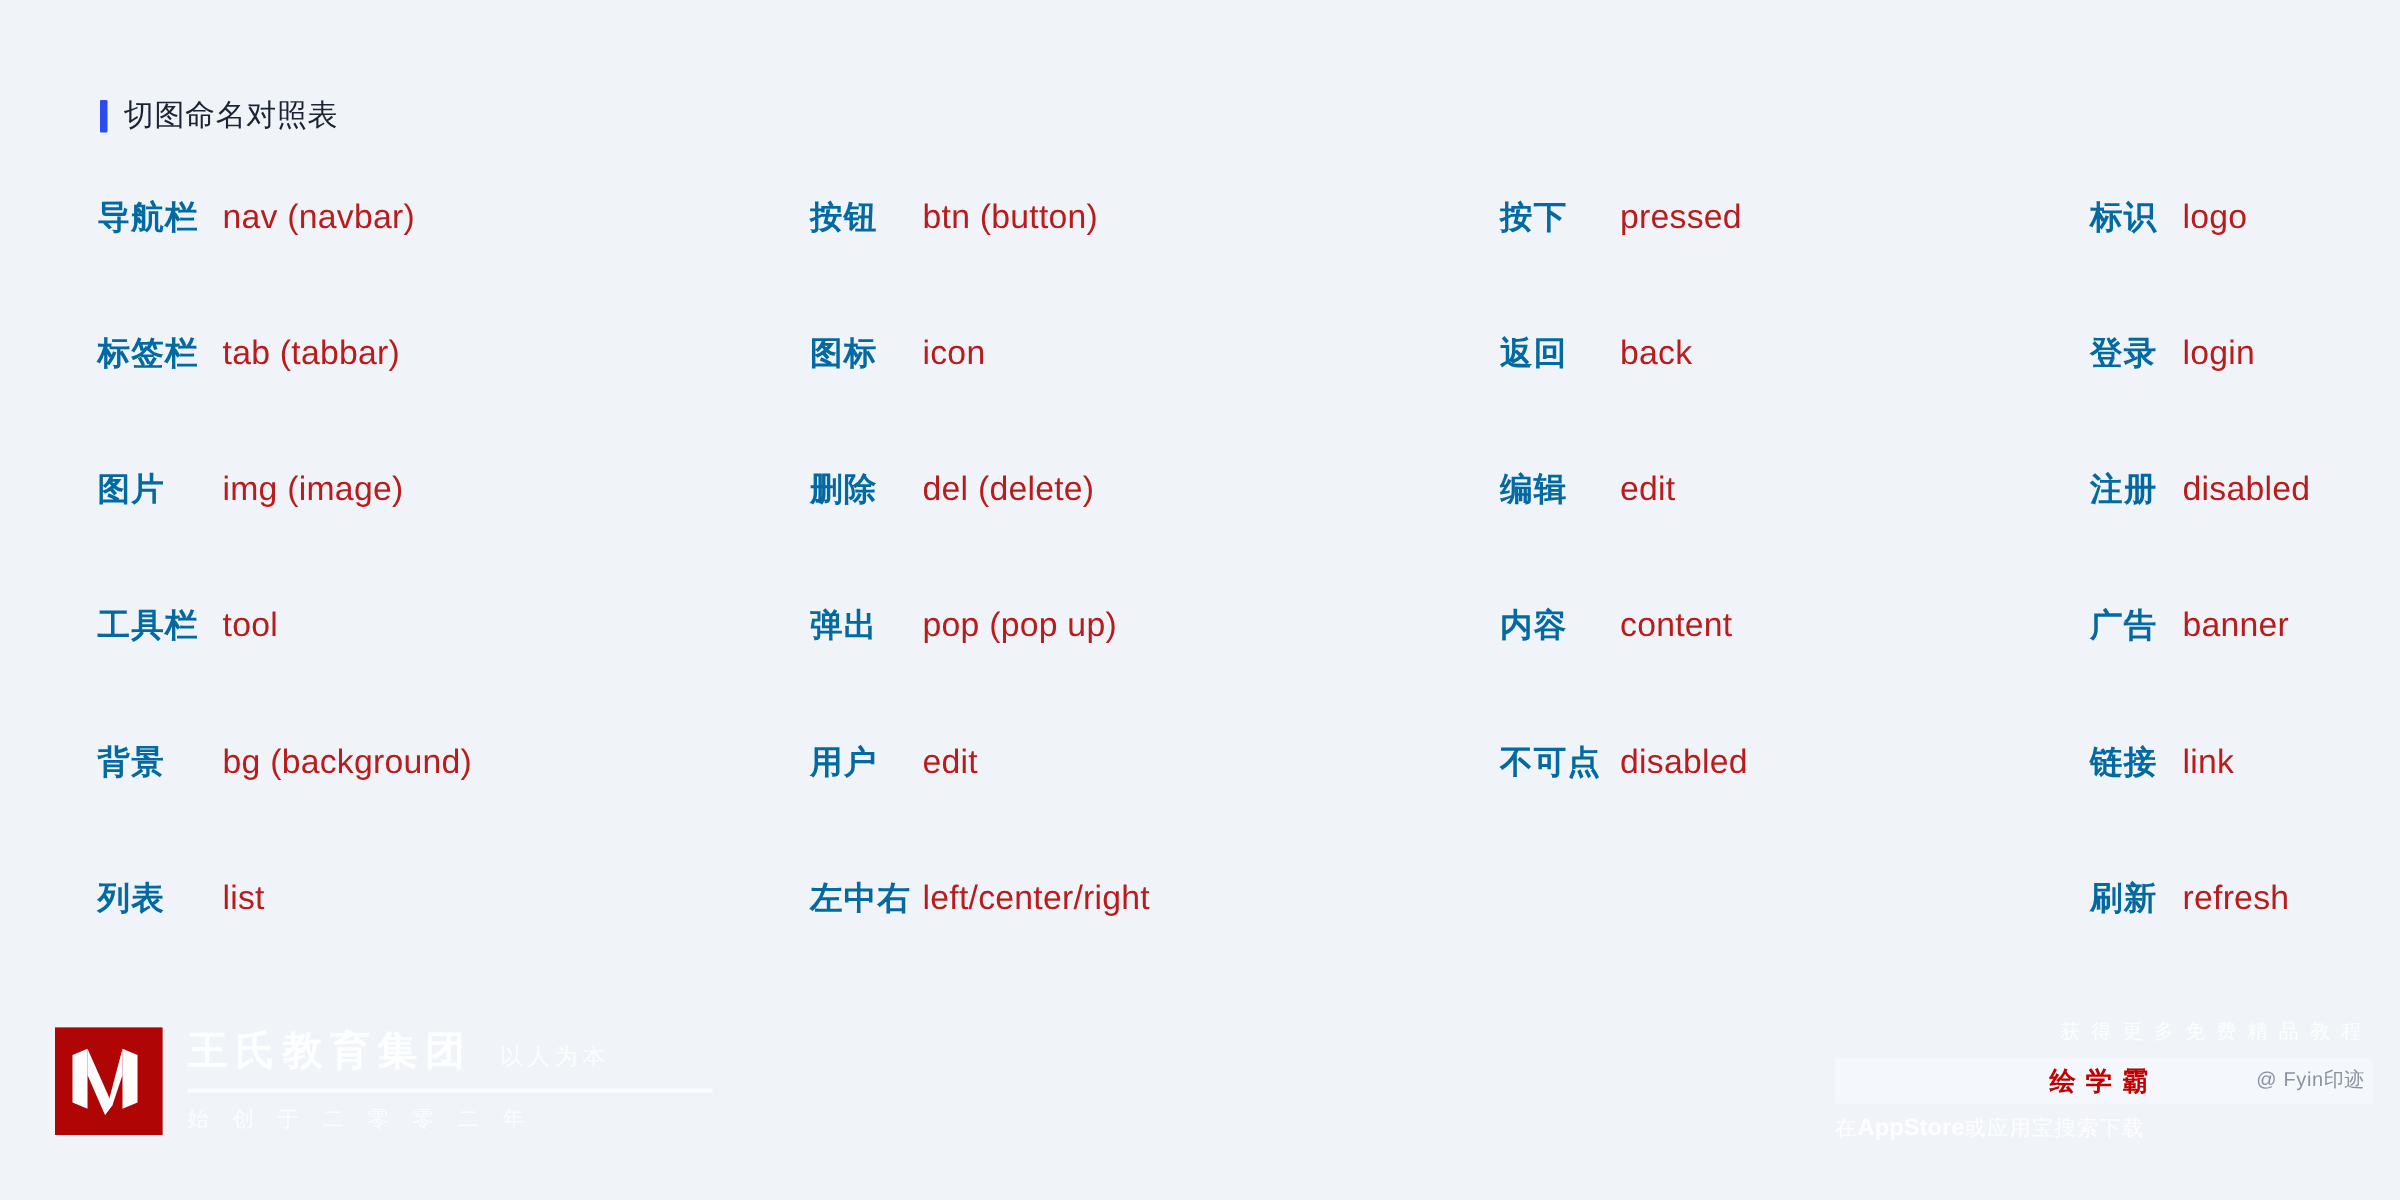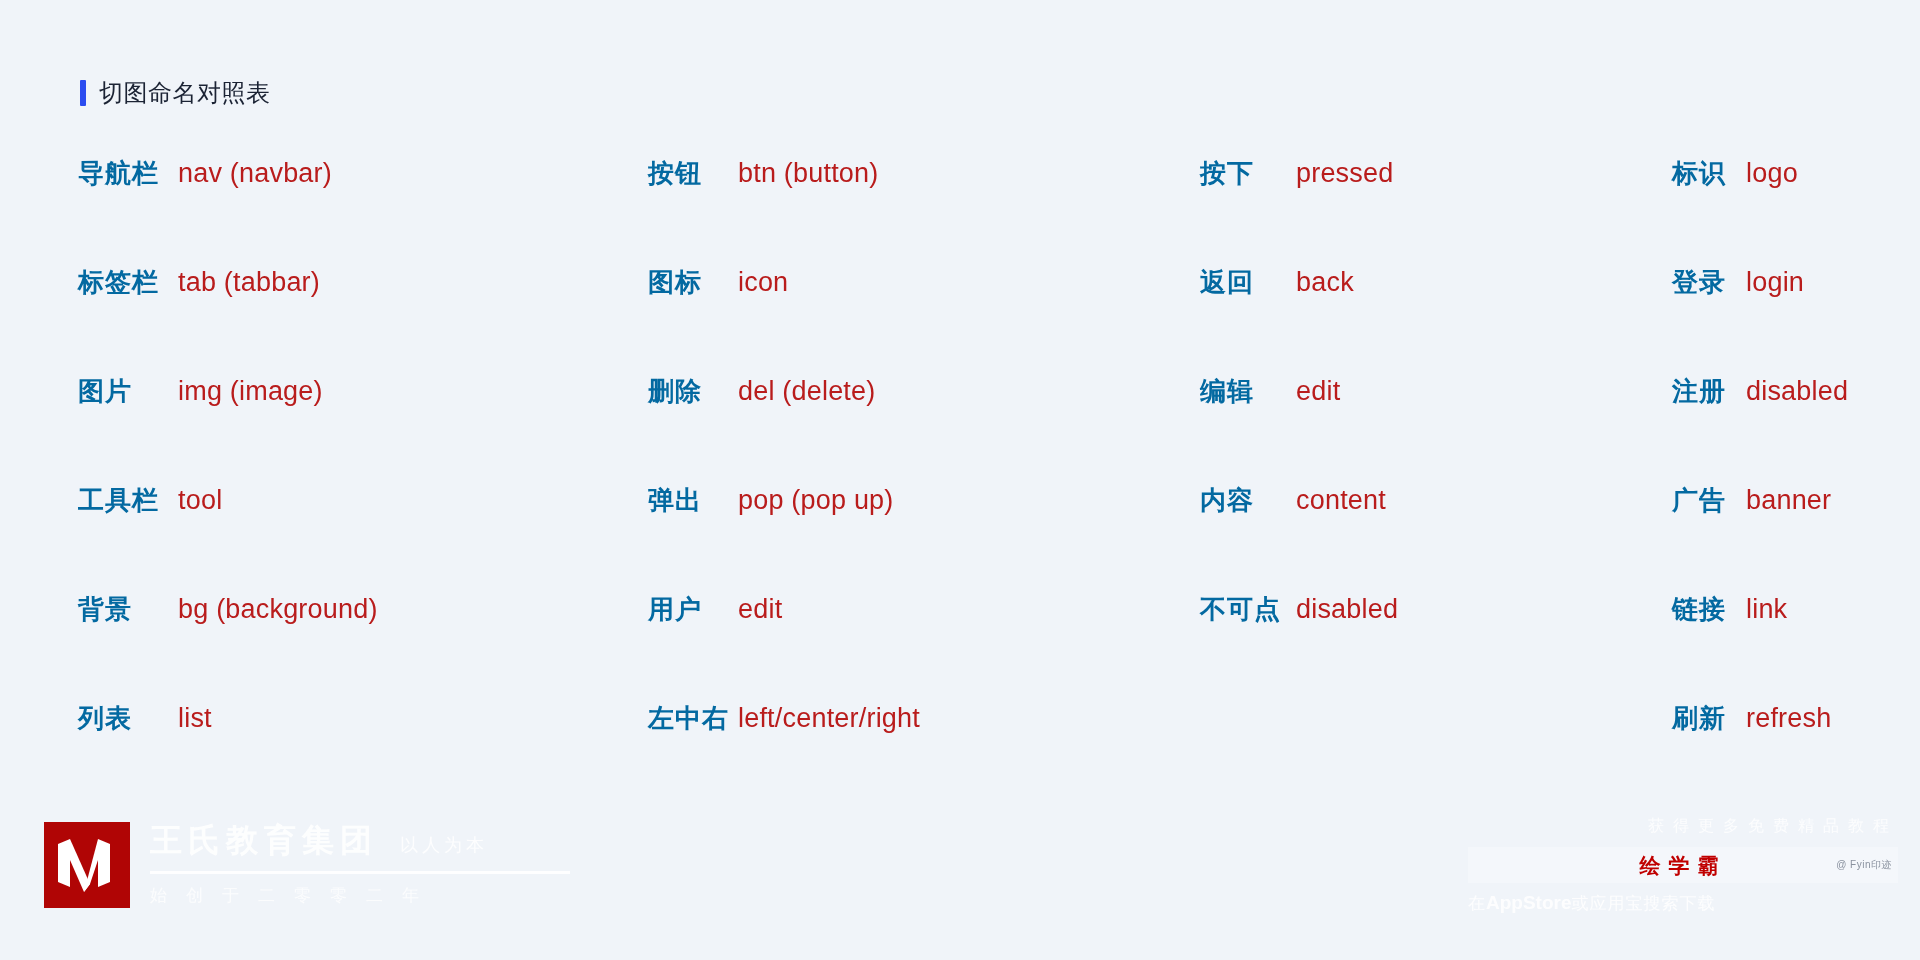--- a/index.html
+++ b/index.html
@@ -144,21 +144,21 @@
     position:relative;
   }
   .wm-r-app {
     font-size:21px; font-weight:700;
     color:#c00000;
     letter-spacing:8px;
     line-height:1;
   }
   .wm-r-author {
     position:absolute; right:6px;
-    font-size:10px; color:#8a929f;
+    font-size:16px; color:#8a929f;
     letter-spacing:.5px;
     line-height:1;
   }
   .wm-r-bot {
     margin-top:10px;
     width:100%;
     display:flex; align-items:baseline; justify-content:flex-start;
     font-size:17px; color:#ffffff; opacity:.88;
     letter-spacing:1px; line-height:1;
   }

